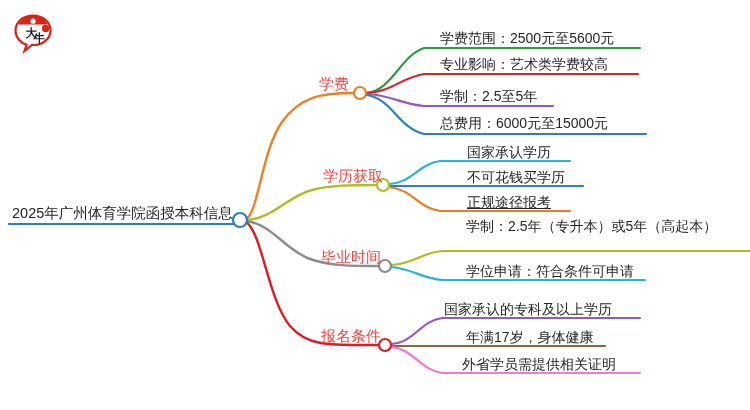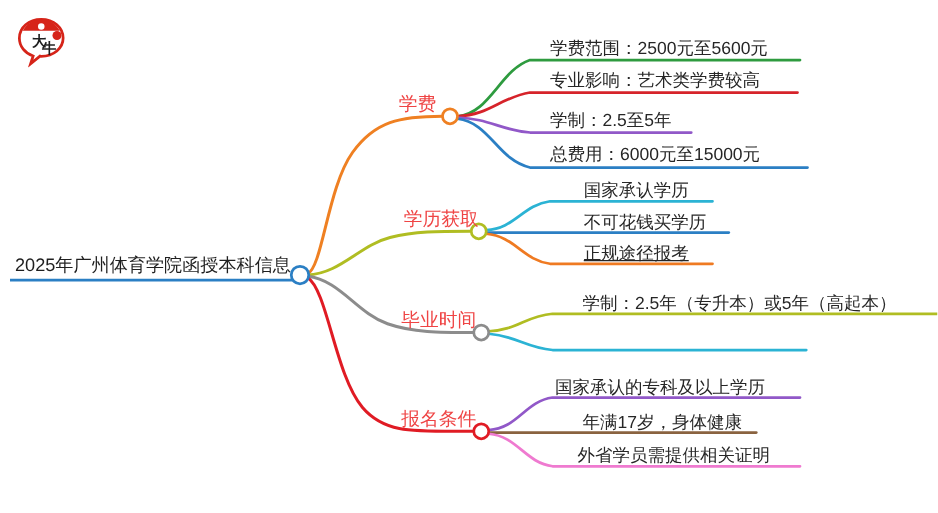--- a/index.html
+++ b/index.html
@@ -148,19 +148,20 @@
 
   <div class="node-label leaf-label" style="left:440px; top:31px;">学费范围：2500元至5600元</div>
   <div class="node-label leaf-label" style="left:440px; top:57px;">专业影响：艺术类学费较高</div>
   <div class="node-label leaf-label" style="left:440px; top:89px;">学制：2.5至5年</div>
   <div class="node-label leaf-label" style="left:440px; top:116px;">总费用：6000元至15000元</div>
 
   <div class="node-label leaf-label" style="left:467px; top:145px;">国家承认学历</div>
   <div class="node-label leaf-label" style="left:467px; top:170px;">不可花钱买学历</div>
   <div class="node-label leaf-label" style="left:467px; top:195px;text-decoration:underline;">正规途径报考</div>
 
-  <div class="node-label leaf-label" style="left:466px; top:235px;">学制：2.5年（专升本）或5年（高起本）</div>
+  <div class="node-label leaf-label" style="left:466px; top:219px;">学制：2.5年（专升本）或5年（高起本）</div>
+  <div class="node-label leaf-label" style="left:466px; top:264px;">学位申请：符合条件可申请</div>
 
   <div class="node-label leaf-label" style="left:444px; top:302px;">国家承认的专科及以上学历</div>
   <div class="node-label leaf-label" style="left:466px; top:330px;text-align:center;">年满17岁，身体健康</div>
   <div class="node-label leaf-label" style="left:462px; top:357px;">外省学员需提供相关证明</div>
 
 </div>
 
 </body></html>

